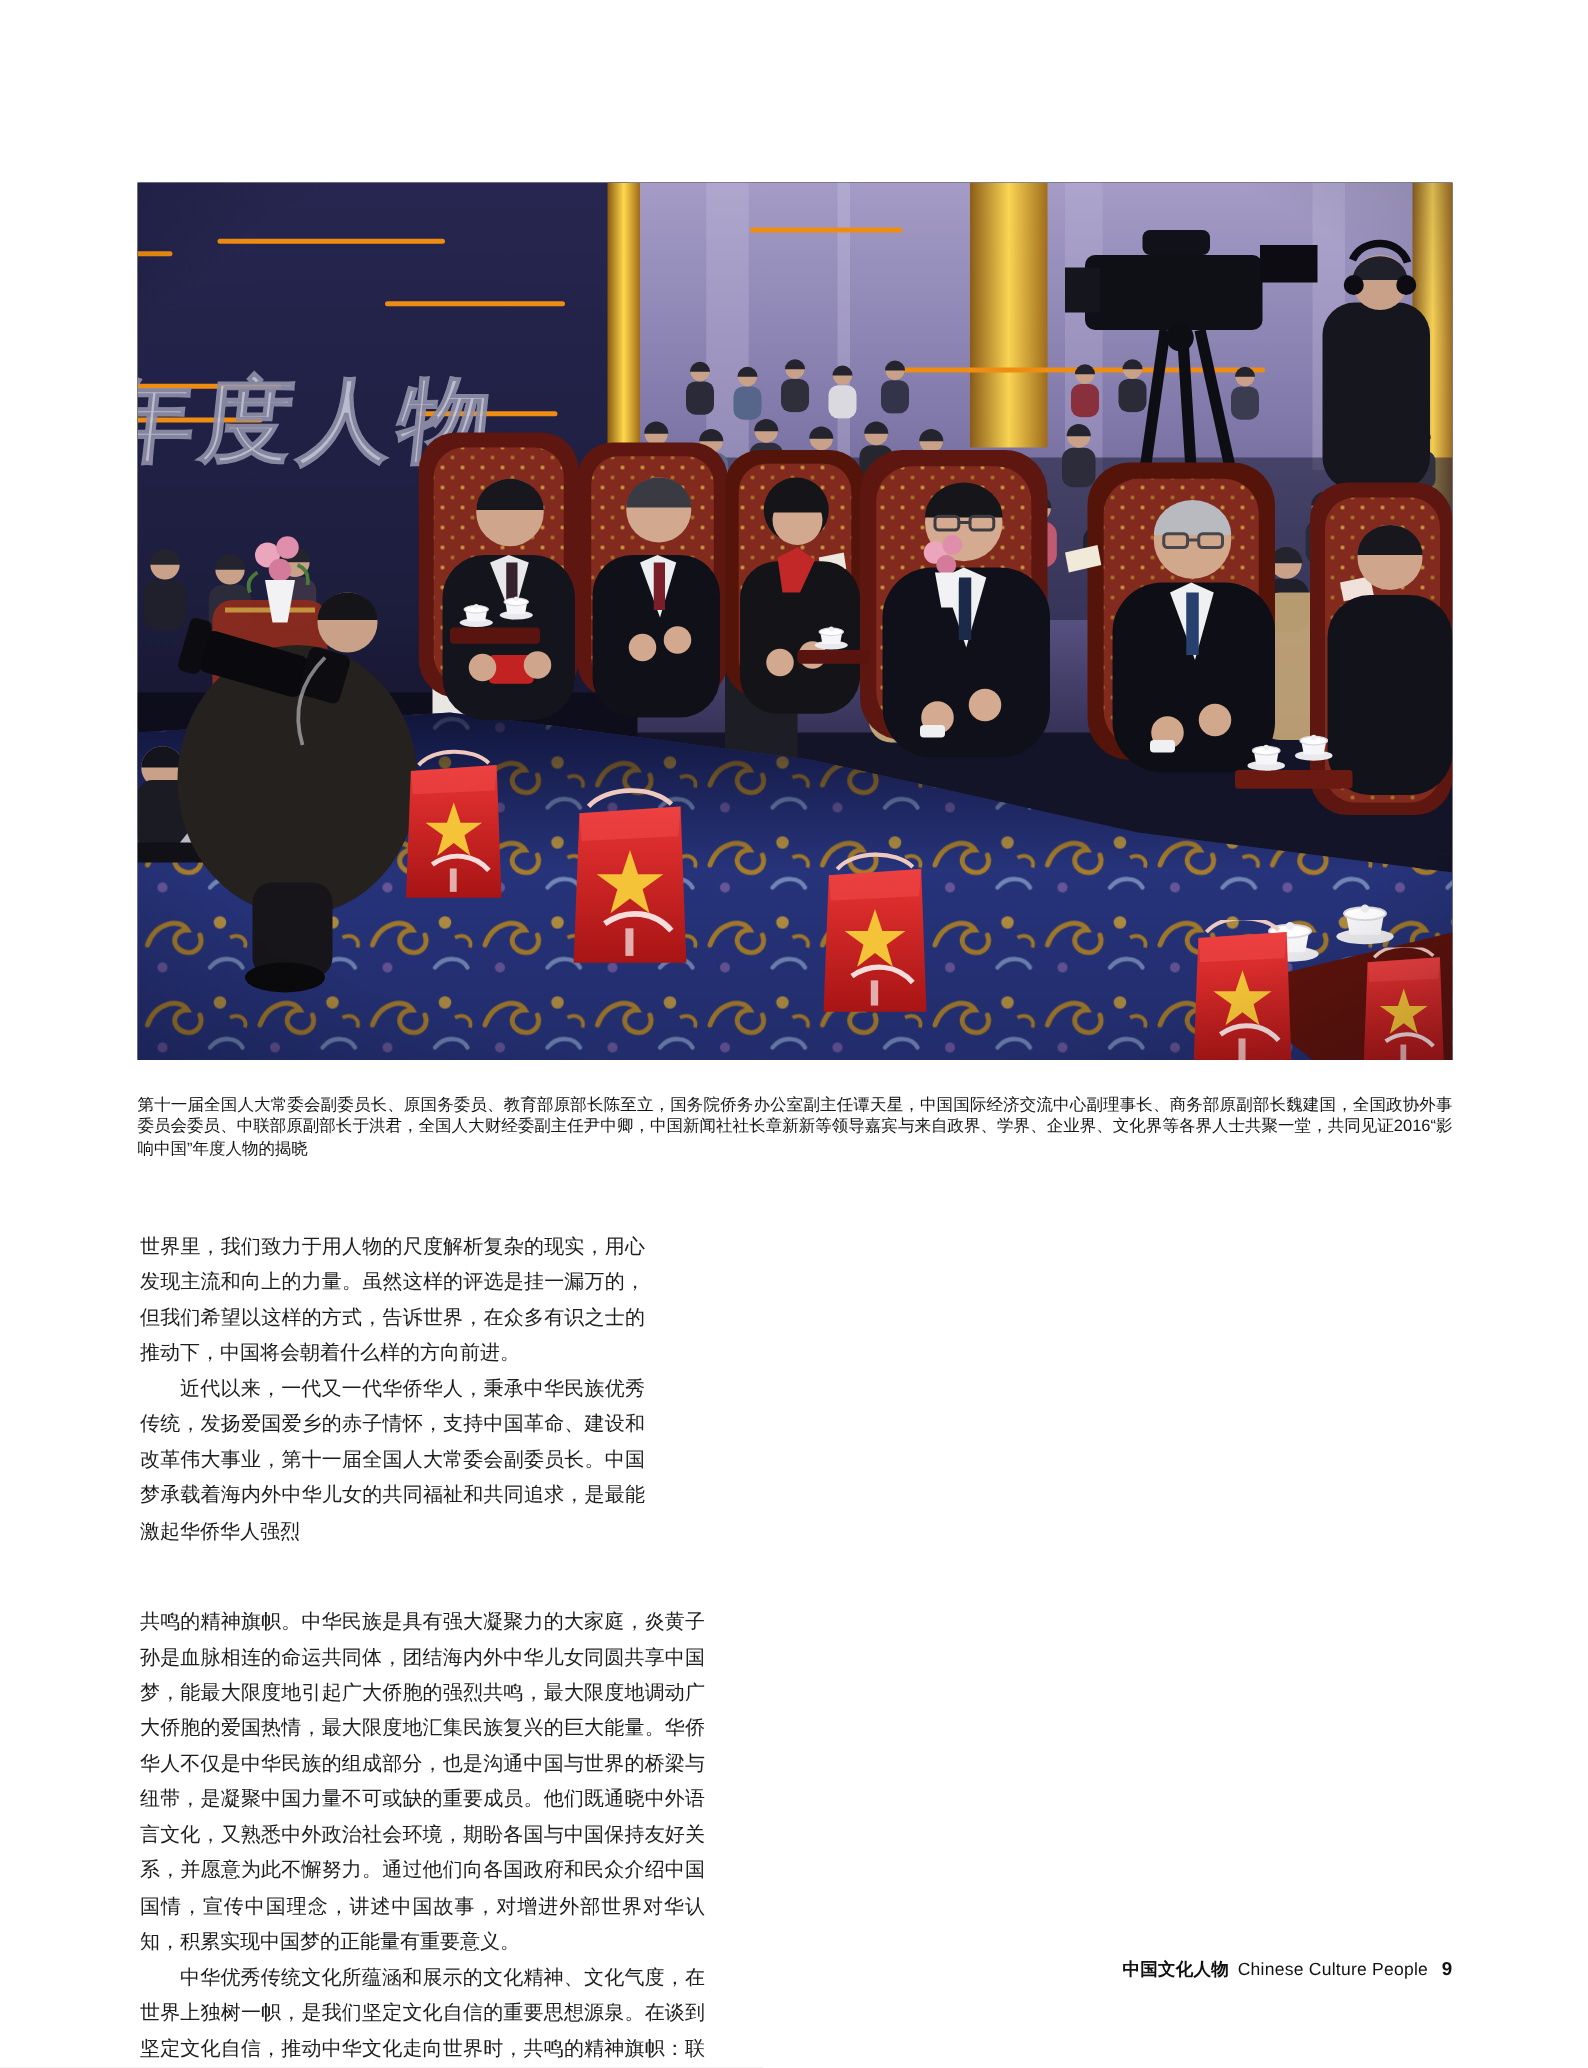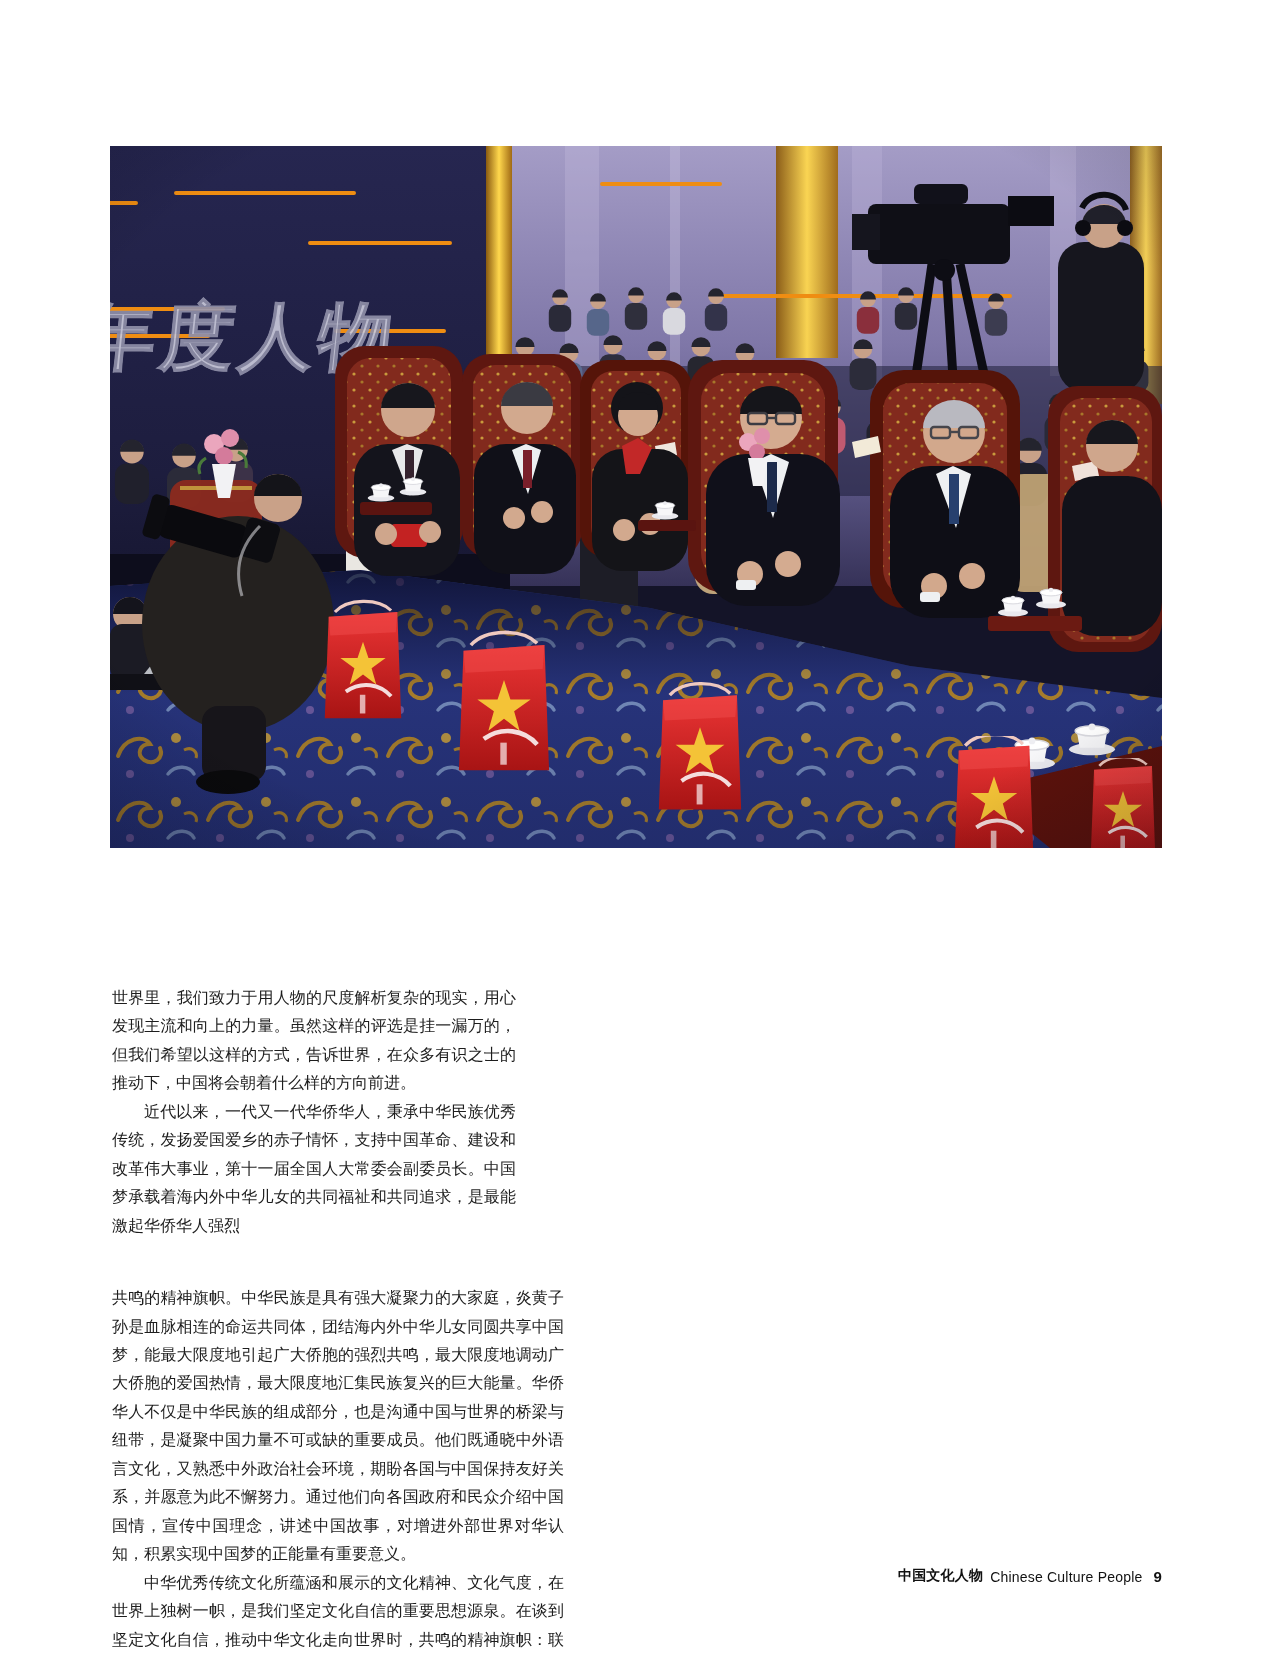--- a/index.html
+++ b/index.html
@@ -34,21 +34,21 @@
   }
   .col-left{width:404px;}
   .col-right{width:452px;}
   .article p{margin:0;}
   .article p.ind{text-indent:2em;}
   
   .footer{
     position:absolute;right:108px;top:1567px;
     font-family:"Liberation Sans","DejaVu Sans",sans-serif;
     font-size:14px;color:#111;letter-spacing:0.2px;
-    display:flex;align-items:flex-end;gap:7px;
+    display:flex;align-items:flex-start;gap:7px;
   }
   .footer .zh{font-weight:600;}
   .footer .pageno{font-weight:700;font-size:15px;margin-left:4px;}
 </style>
 </head>
 <body>
 
 <div class="page">
 
   <figure class="photo" style="margin:0">
@@ -380,20 +380,21 @@
         <use href="#bag" x="348" y="476" width="92" height="164"></use>
         <use href="#bag" x="548" y="532" width="84" height="142"></use>
         <use href="#bag" x="842" y="590" width="84" height="122"></use>
         <use href="#bag" x="968" y="612" width="90" height="100"></use>
       </g>
 
       <rect x="0" y="0" width="1052" height="702" fill="url(#vig)"></rect>
     </svg>
   </figure>
 
+  <p class="caption">第十一届全国人大常委会副委员长、原国务委员、教育部原部长陈至立，国务院侨务办公室副主任谭天星，中国国际经济交流中心副理事长、商务部原副部长魏建国，全国政协外事委员会委员、中联部原副部长于洪君，全国人大财经委副主任尹中卿，中国新闻社社长章新新等领导嘉宾与来自政界、学界、企业界、文化界等各界人士共聚一堂，共同见证2016“影响中国”年度人物的揭晓</p>
 
   <div class="article">
     <div class="col-left">
       <p>世界里，我们致力于用人物的尺度解析复杂的现实，用心发现主流和向上的力量。虽然这样的评选是挂一漏万的，但我们希望以这样的方式，告诉世界，在众多有识之士的推动下，中国将会朝着什么样的方向前进。</p>
       <p class="ind">近代以来，一代又一代华侨华人，秉承中华民族优秀传统，发扬爱国爱乡的赤子情怀，支持中国革命、建设和改革伟大事业，第十一届全国人大常委会副委员长。中国梦承载着海内外中华儿女的共同福祉和共同追求，是最能激起华侨华人强烈</p>
     </div>
     <div class="col-right">
       <p>共鸣的精神旗帜。中华民族是具有强大凝聚力的大家庭，炎黄子孙是血脉相连的命运共同体，团结海内外中华儿女同圆共享中国梦，能最大限度地引起广大侨胞的强烈共鸣，最大限度地调动广大侨胞的爱国热情，最大限度地汇集民族复兴的巨大能量。华侨华人不仅是中华民族的组成部分，也是沟通中国与世界的桥梁与纽带，是凝聚中国力量不可或缺的重要成员。他们既通晓中外语言文化，又熟悉中外政治社会环境，期盼各国与中国保持友好关系，并愿意为此不懈努力。通过他们向各国政府和民众介绍中国国情，宣传中国理念，讲述中国故事，对增进外部世界对华认知，积累实现中国梦的正能量有重要意义。</p>
       <p class="ind">中华优秀传统文化所蕴涵和展示的文化精神、文化气度，在世界上独树一帜，是我们坚定文化自信的重要思想源泉。在谈到坚定文化自信，推动中华文化走向世界时，共鸣的精神旗帜：联合国秘书长潘基文在发表连任就职演说时，就曾经</p>
     </div>

